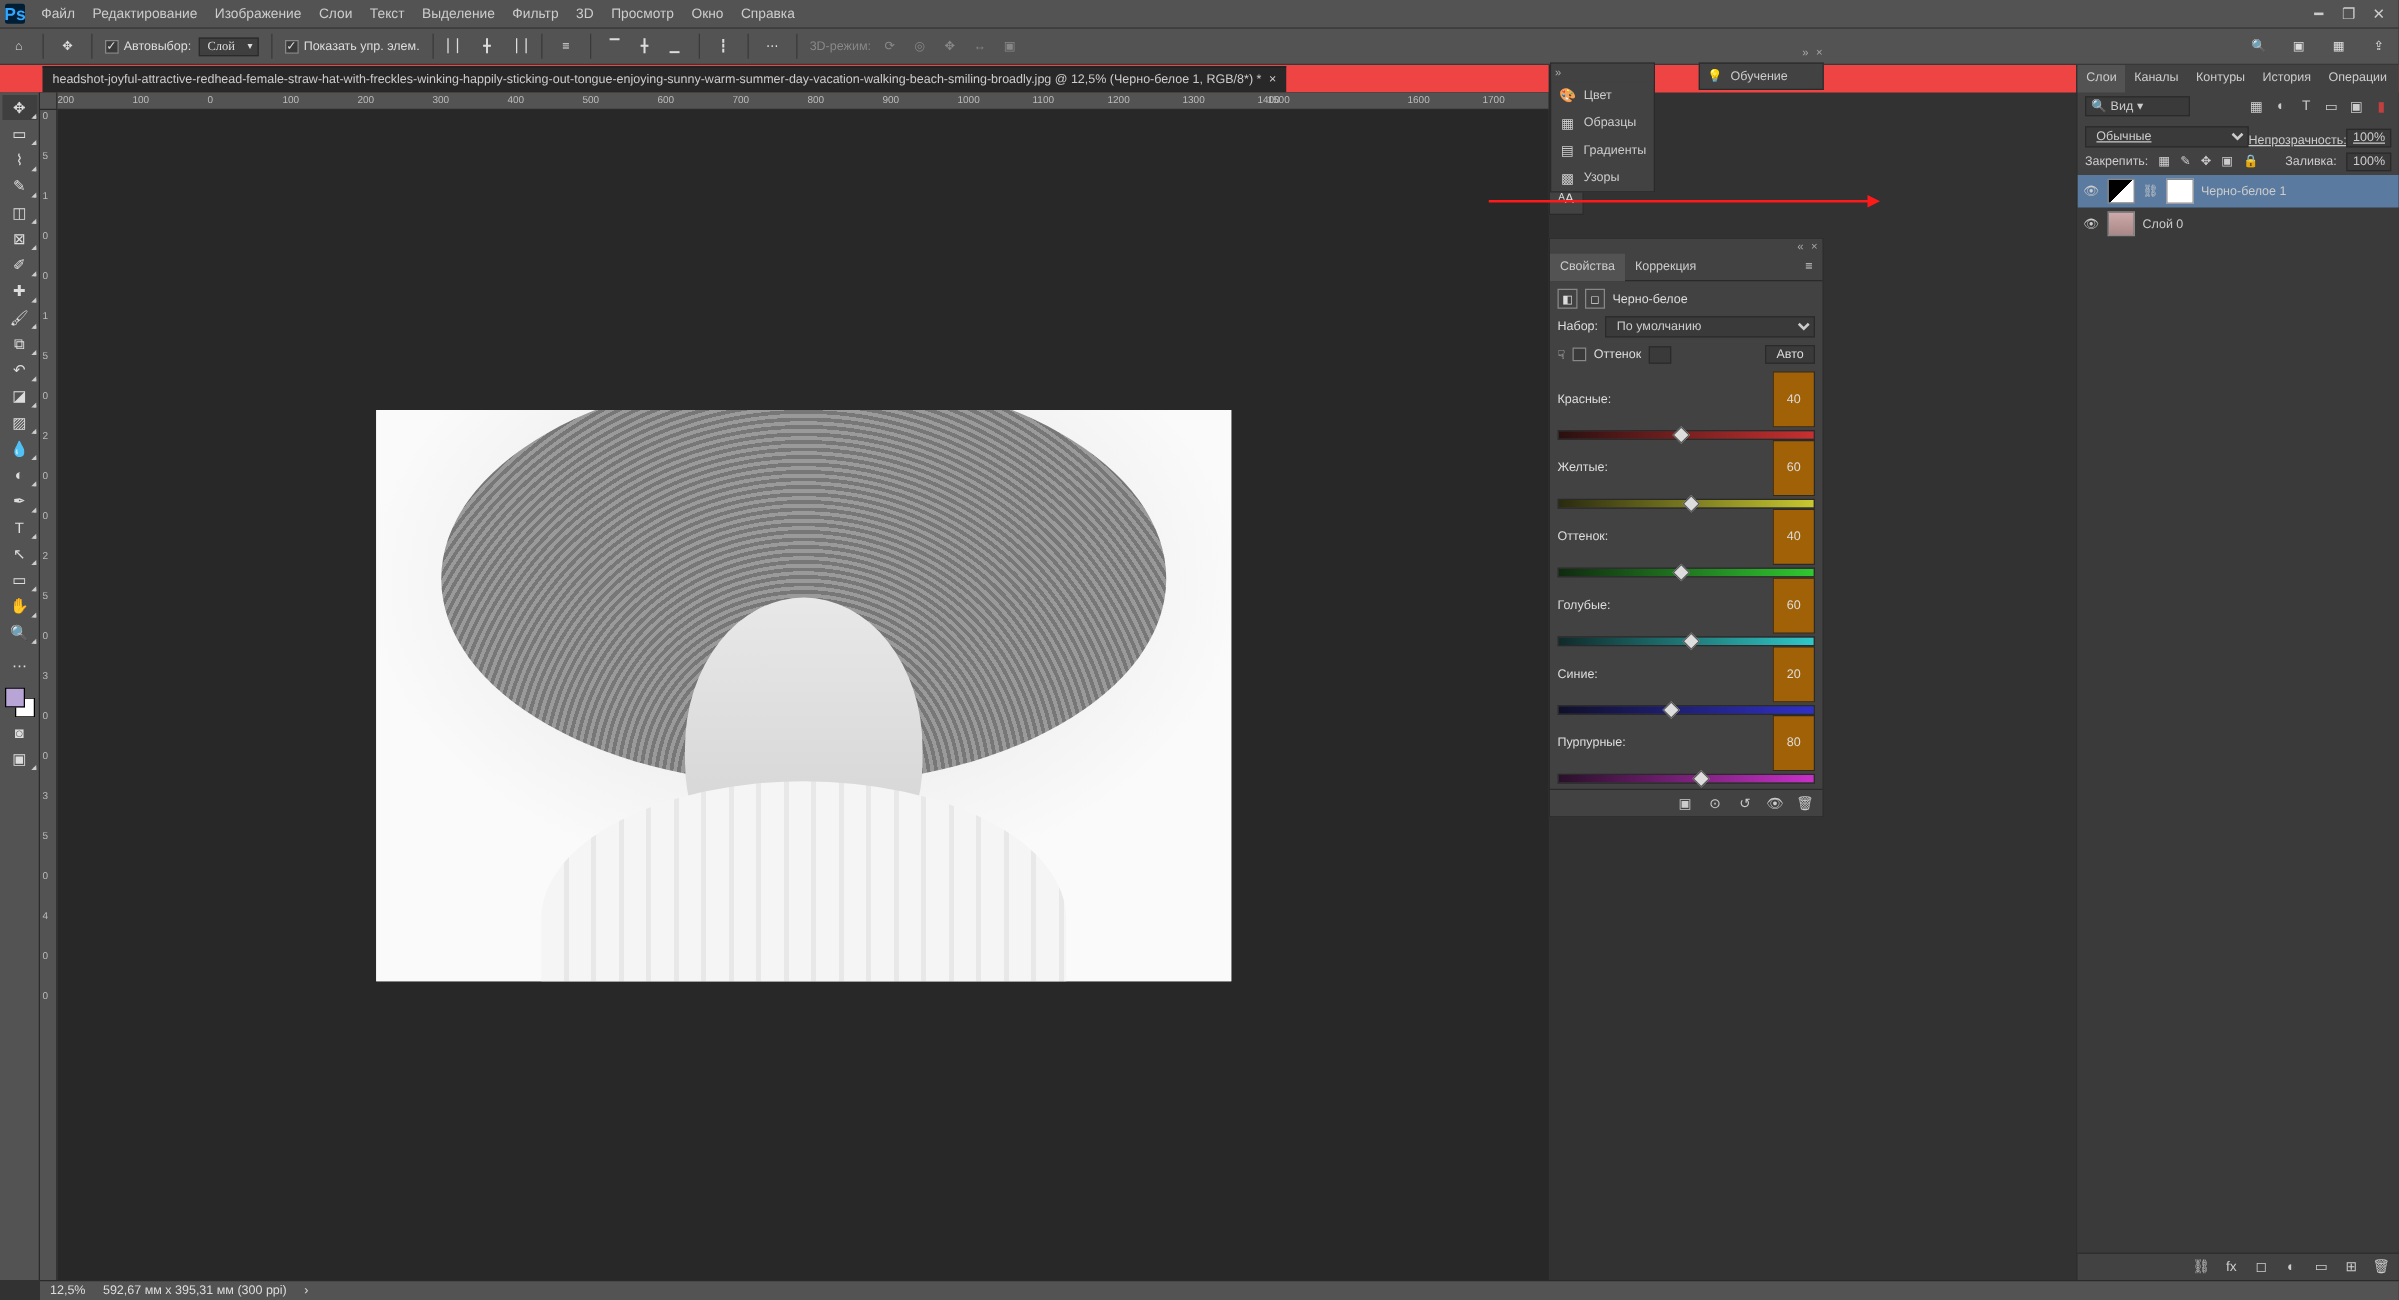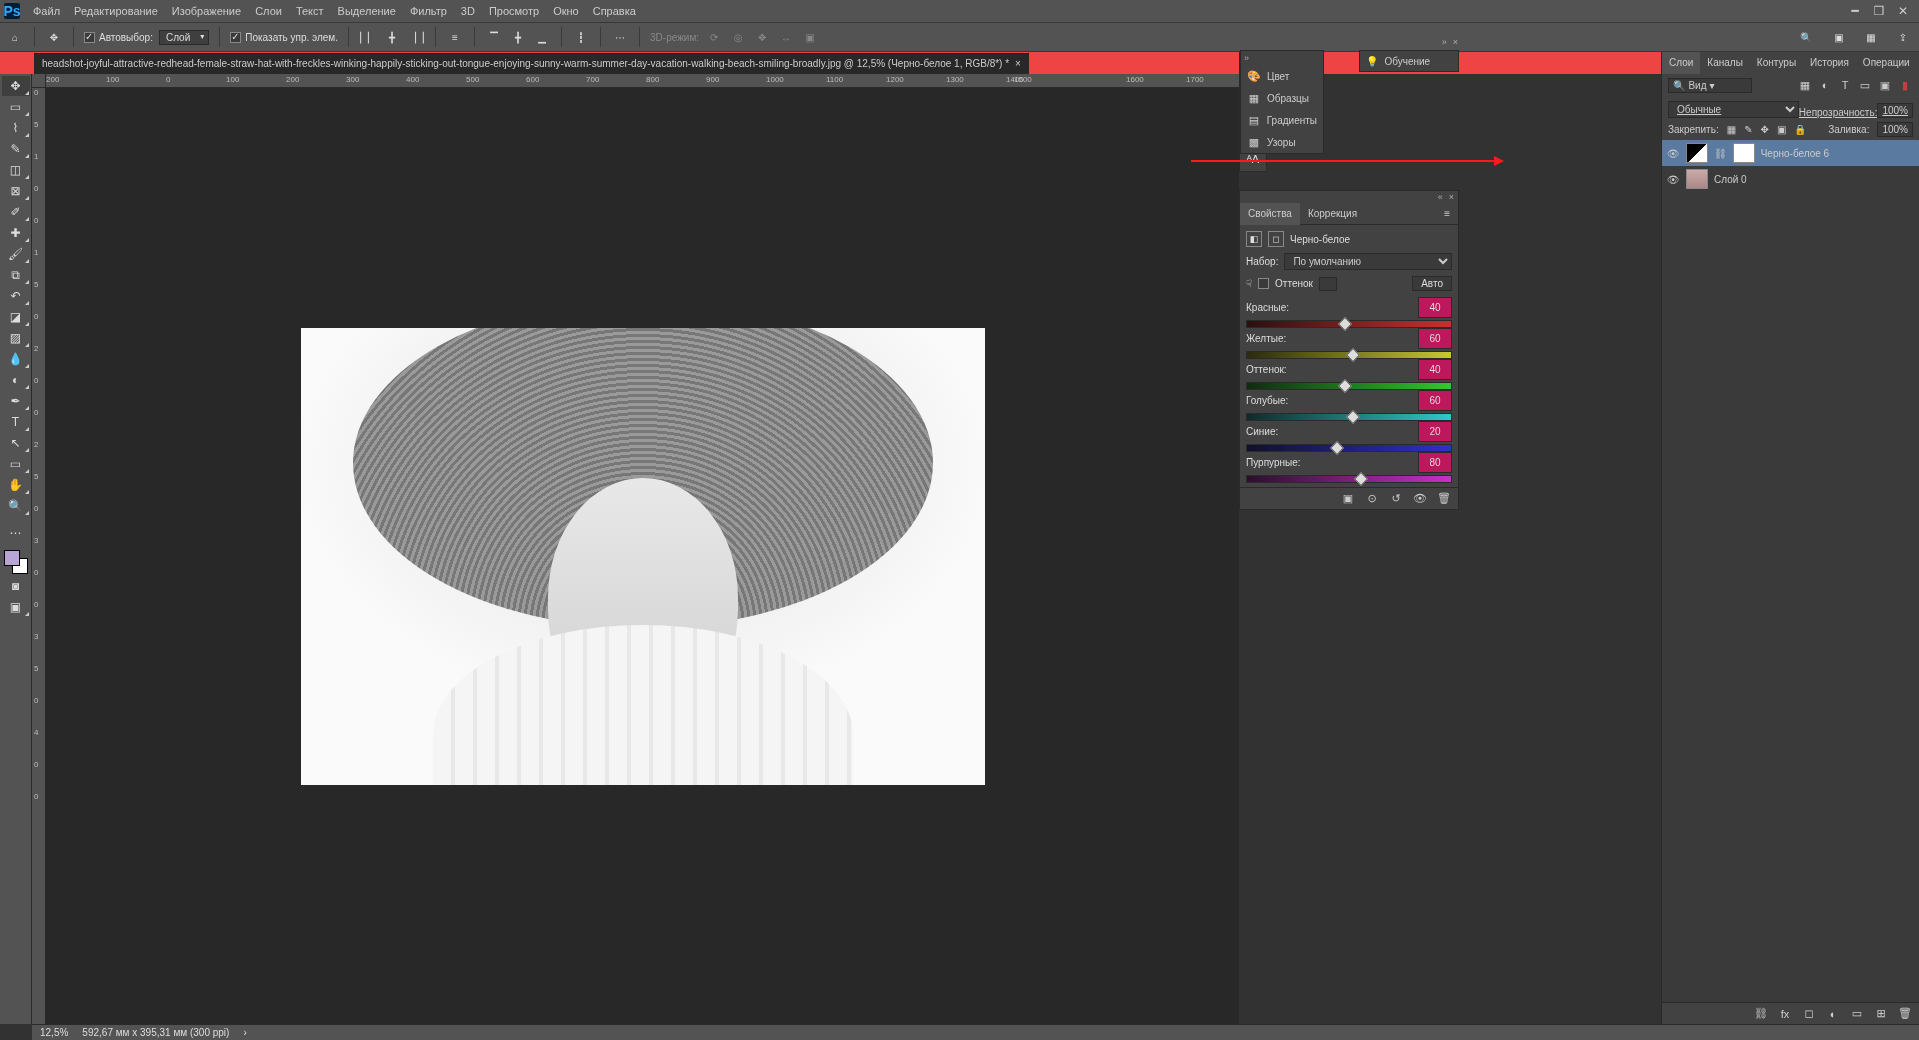--- a/index.html
+++ b/index.html
@@ -9,21 +9,21 @@
 #menubar { height:22px; background:#535353; display:flex; align-items:center; padding:0 4px; }
 #menubar .ps-logo { width:16px; height:16px; background:#001e36; color:#31a8ff; display:flex; align-items:center; justify-content:center; font-weight:bold; font-size:14px; margin-right:6px; border-radius:2px;}
 #menubar .mitem { padding:0 7px; line-height:22px; cursor:default; }
 #menubar .spacer { flex:1; }
 #menubar .winbtn { width:24px; text-align:center; line-height:22px; font-size:12px; }
 
 
 #optbar { height:30px; background:#535353; border-top:1px solid #383838; border-bottom:1px solid #383838; display:flex; align-items:center; padding:0 6px; gap:6px; font-size:10px; color:#ddd;}
 #optbar .icon { width:18px; height:18px; display:flex; align-items:center; justify-content:center; }
 #optbar .sep { width:1px; height:20px; background:#3a3a3a; margin:0 4px;}
-#optbar .sel { background:#3f3f3f; border:1px solid #2a2a2a; padding:1px 18px 1px 6px; position:relative; font-size:10px;}
+#optbar .sel { background:#3f3f3f; border:1px solid #2a2a2a; padding:1px 18px 1px 6px; position:relative; font-size:10px;font-family:Liberation Serif, serif;}
 #optbar .sel::after { content:"▾"; position:absolute; right:4px; font-size:8px;}
 #optbar label { display:flex; align-items:center; gap:4px; }
 #optbar .rspace { flex:1; }
 #optbar .ricon { width:20px; height:20px; display:flex; align-items:center; justify-content:center; margin-left:6px; }
 
 
 #tabstrip { height:22px; background:#ef4444; display:flex; align-items:center; padding-left:34px; }
 #tabstrip .tab { background:#282828; padding:0 8px; line-height:20px; font-size:10px; color:#ccc; display:flex; align-items:center; gap:6px; border-top:1px solid #1d1d1d;}
 #tabstrip .tab .close { font-size:10px;}
 
@@ -81,21 +81,21 @@
 #props .tabs span { padding:0 8px; line-height:22px; font-size:10px;}
 #props .tabs span.act { background:#535353;}
 #props .propbody { padding:6px 6px 4px 6px; font-size:10px; color:#ddd; }
 #props .titlebar { display:flex; align-items:center; gap:6px; margin-bottom:6px;}
 #props .titlebar .ic { width:16px; height:16px; border:1px solid #888; display:flex; align-items:center; justify-content:center; font-size:9px;}
 #props .row1 { display:flex; align-items:center; gap:6px; margin-bottom:6px;}
 #props select,.smallsel { background:#3a3a3a; border:1px solid #2a2a2a; color:#ccc; font-size:10px; padding:1px 4px;}
 #props .autob { background:#3a3a3a; border:1px solid #2a2a2a; padding:1px 8px; font-size:10px;}
 #props .chan { margin-bottom:0;}
 #props .chan .lab { display:flex; justify-content:space-between; align-items:center; font-size:10px; margin-bottom:2px;}
-#props .chan .val { width:34px; text-align:center; background:#be185d; border:1px solid #2a2a2a; font-size:10px; padding:4px 2px;}
+#props .chan .val { width:34px; text-align:center; background:#a16207; border:1px solid #2a2a2a; font-size:10px; padding:16px 2px;}
 #props .track { height:8px; position:relative; border:1px solid #2a2a2a;}
 #props .thumb { position:absolute; top:-2px; width:10px; height:10px; background:#ddd; border:1px solid #555; transform:translateX(-50%) rotate(45deg);}
 #props .pfoot { display:flex; justify-content:flex-end; gap:8px; padding:4px 6px; border-top:1px solid #2a2a2a;}
 #props .pfoot span { width:16px; text-align:center; font-size:11px;}
 
 .tred    { background:linear-gradient(90deg,#2a1010,#c83030);}
 .tyellow { background:linear-gradient(90deg,#2a2a10,#c8c830);}
 .tgreen  { background:linear-gradient(90deg,#102a10,#30c830);}
 .tcyan   { background:linear-gradient(90deg,#102a2a,#30c8c8);}
 .tblue   { background:linear-gradient(90deg,#10102a,#3030c8);}
@@ -473,21 +473,21 @@
     <span style="flex:1"></span>
     <span>Заливка:</span>
     <span class="smallsel">100%</span>
   </div>
   <div class="layerlist" id="layerlist">
       <div class="layer sel">
         <span class="eye">👁</span>
         <div class="thumb1"></div>
         <span>⛓</span>
         <div class="thumb2"></div>
-        <span>Черно-белое 6</span>
+        <span>Черно-белое 1</span>
       </div>
       <div class="layer">
         <span class="eye">👁</span>
         <div class="thumbimg"></div>
         <span>Слой 0</span>
       </div>
     </div>
   <div class="lfoot">
     <span>⛓</span>
     <span>fx</span>

